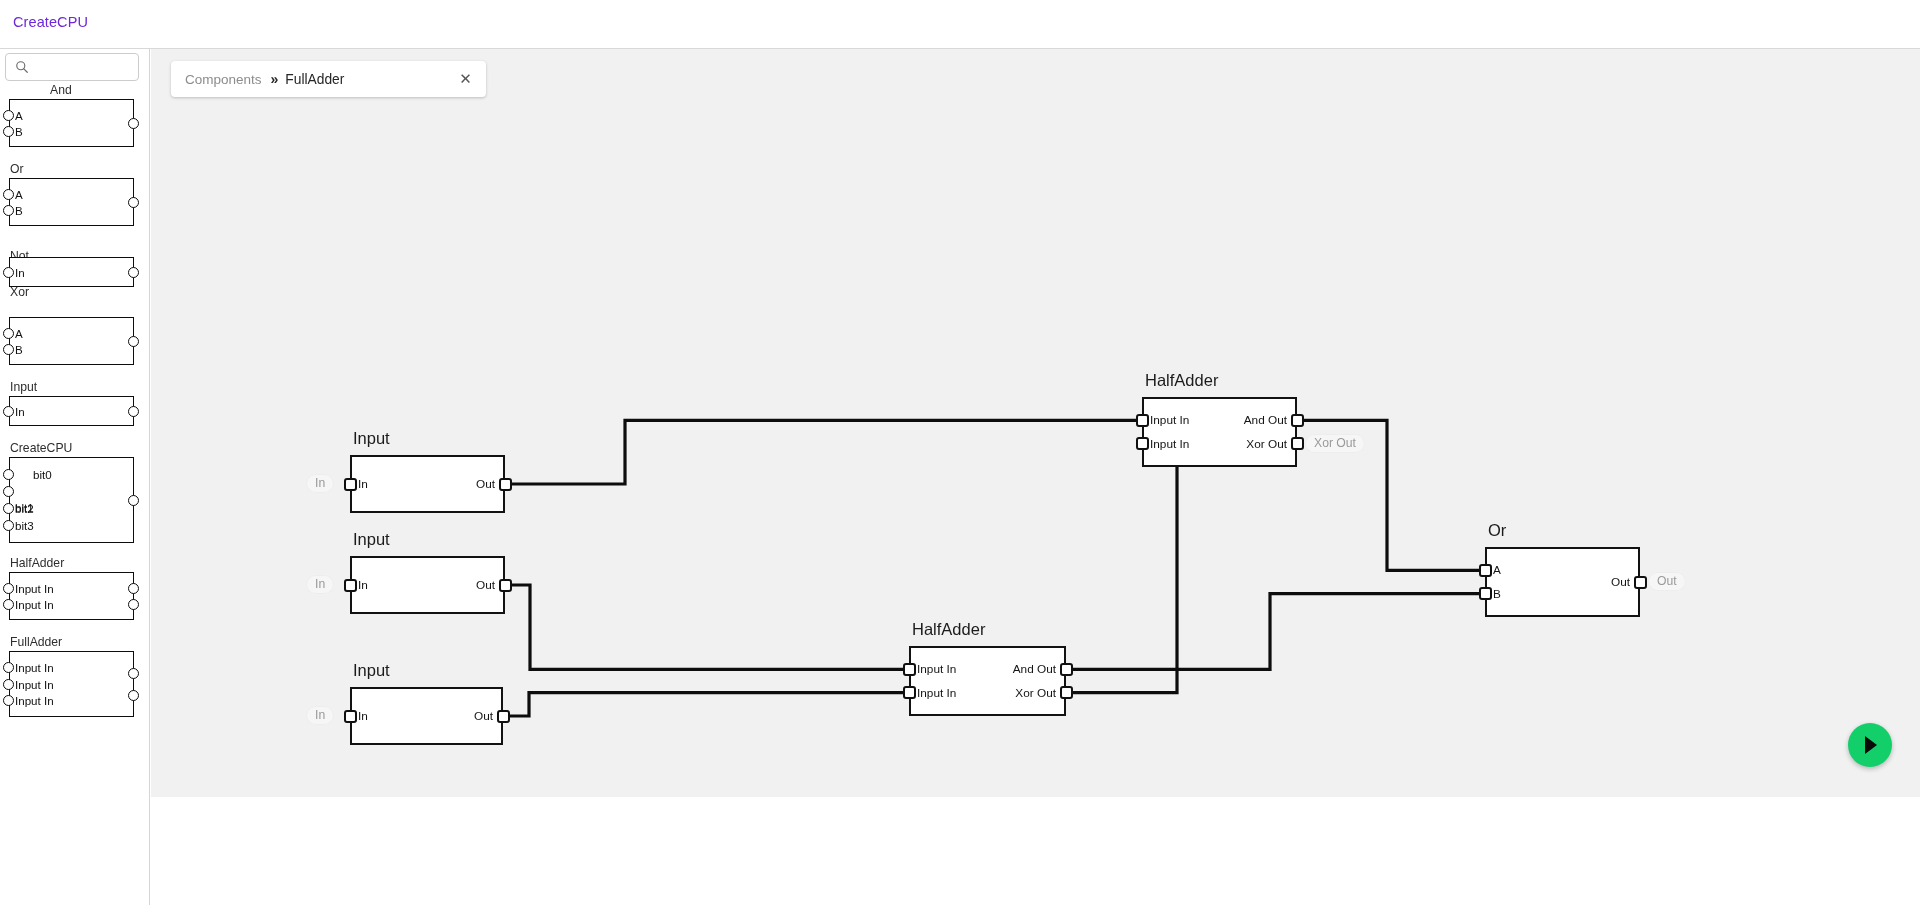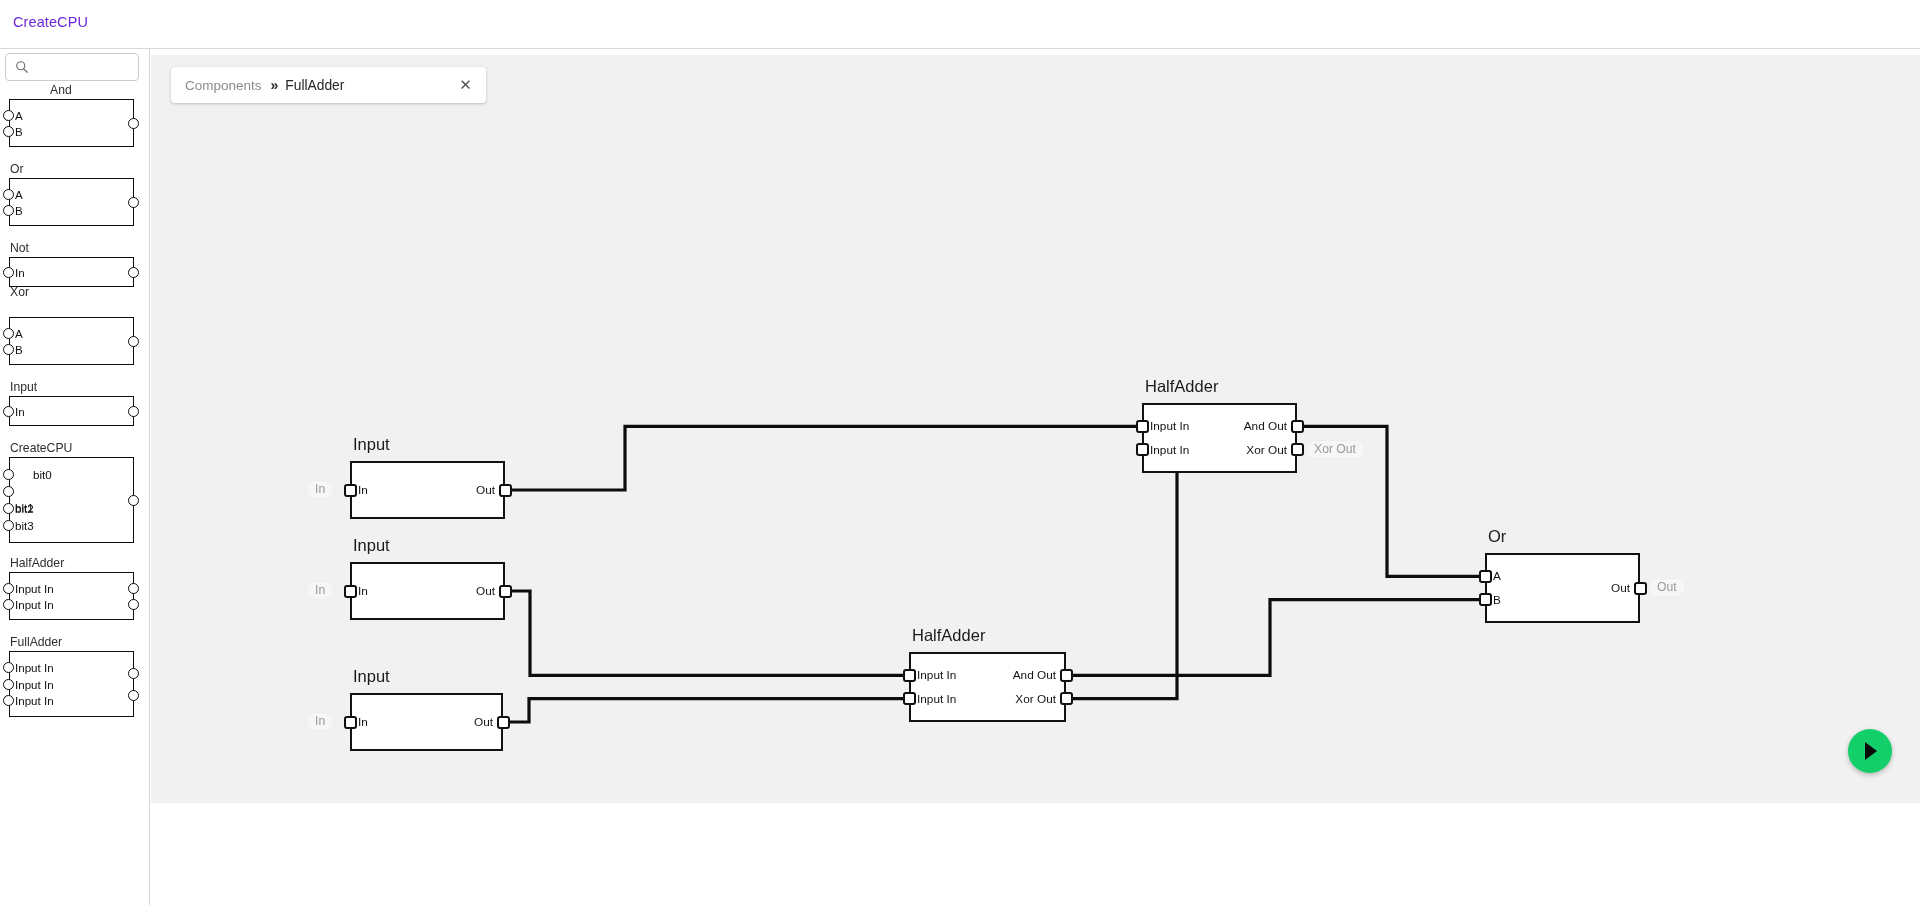--- a/index.html
+++ b/index.html
@@ -68,21 +68,20 @@
   .pal-ptext {
     position: absolute; font-size: 11.6px; color: #111; white-space: nowrap;
   }
 
   
   #canvas {
     position: absolute; top: 49px; left: 151px;
     width: 1769px; height: 748px;
     background: #f1f1f1;
     overflow: hidden;
-    margin-top: 6px;
   }
 
   
   #tabbar { position: absolute; left: 20px; top: 12px; }
   #tab {
     position: relative; display: flex; align-items: center;
     height: 36px; min-width: 315px;
     background: #ffffff; border-radius: 4px;
     box-shadow: 0 1px 3px rgba(0,0,0,.22);
     padding: 0 10px 0 14px;
@@ -176,21 +175,21 @@
         <div class="palette-item">
           <div class="palette-label" style="top: 113px;">Or</div>
           <div class="pal-box" style="top: 129px; width: 125px; height: 48px;"></div>
           <div class="pal-port" style="left: 3px; top: 139.5px;"></div>
           <div class="pal-ptext" style="left: 15px; top: 138.5px;">A</div>
           <div class="pal-port" style="left: 3px; top: 155.5px;"></div>
           <div class="pal-ptext" style="left: 15px; top: 154.5px;">B</div>
           <div class="pal-port" style="left: 128px; top: 147.5px;"></div>
         </div>
         <div class="palette-item">
-          <div class="palette-label" style="top: 192px;">Not</div>
+          <div class="palette-label" style="top: 200px;">Not</div>
           <div class="pal-box" style="top: 208px; width: 125px; height: 30px;"></div>
           <div class="pal-port" style="left: 3px; top: 217.5px;"></div>
           <div class="pal-ptext" style="left: 15px; top: 216.5px;">In</div>
           <div class="pal-port" style="left: 128px; top: 217.5px;"></div>
         </div>
         <div class="palette-item">
           <div class="palette-label" style="top: 236px;">Xor</div>
           <div class="pal-box" style="top: 268px; width: 125px; height: 48px;"></div>
           <div class="pal-port" style="left: 3px; top: 278.5px;"></div>
           <div class="pal-ptext" style="left: 15px; top: 277.5px;">A</div>

